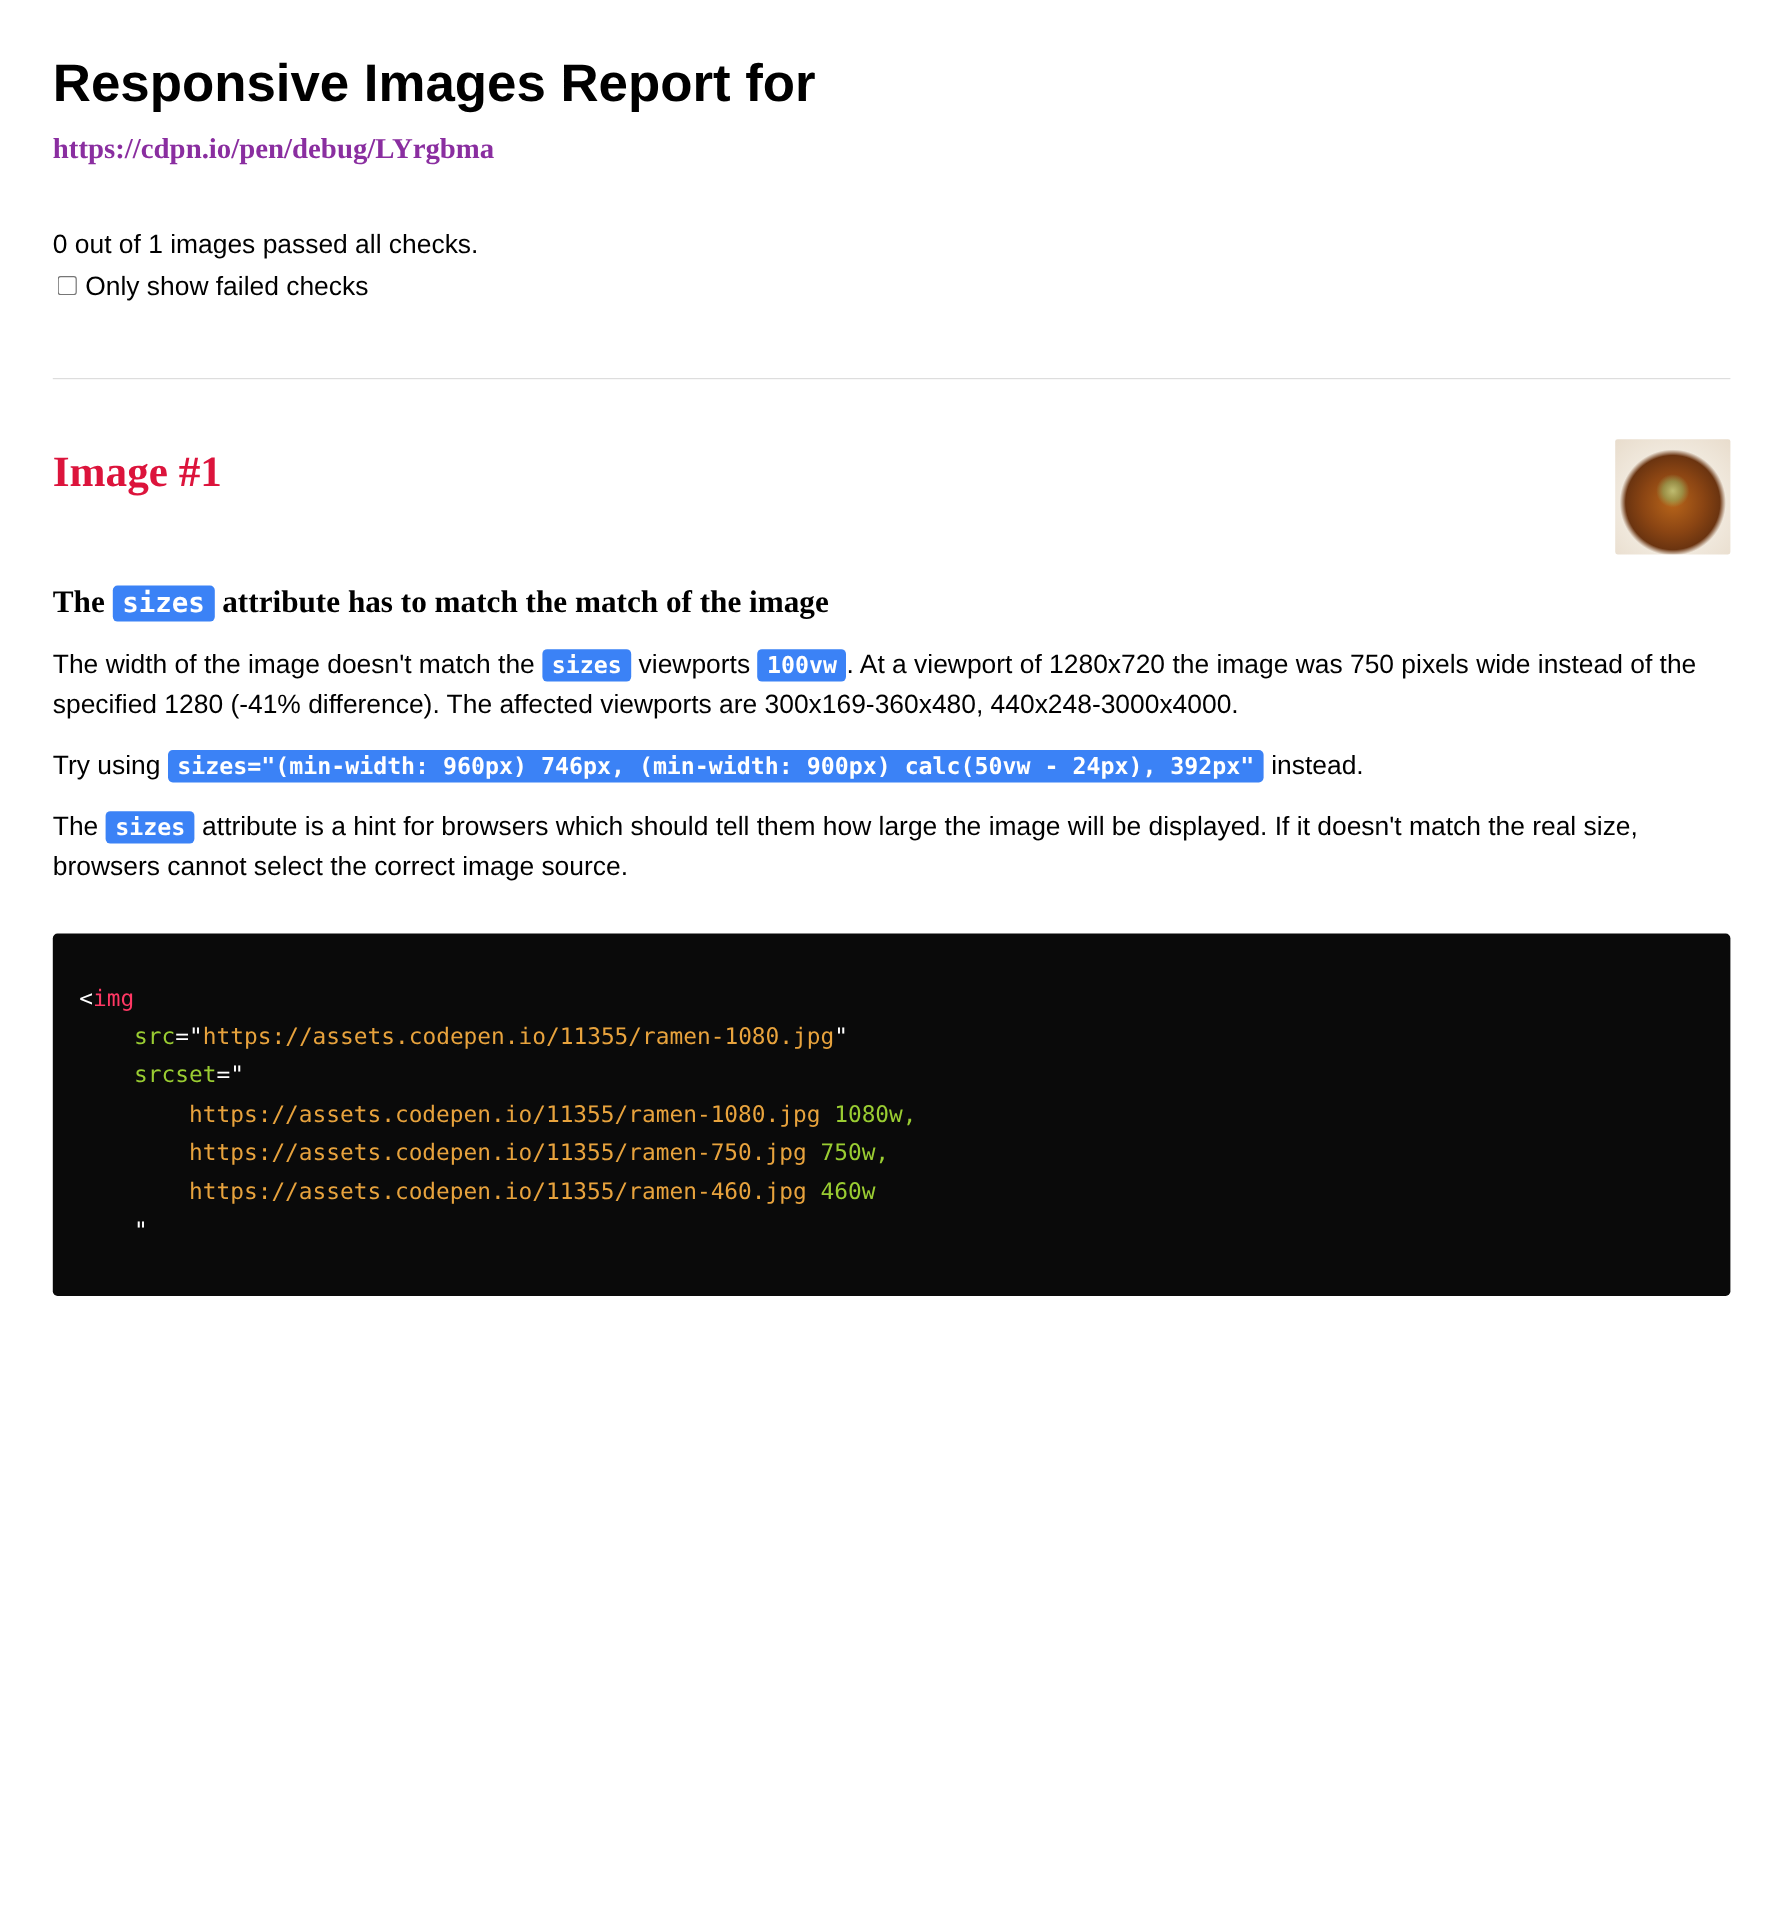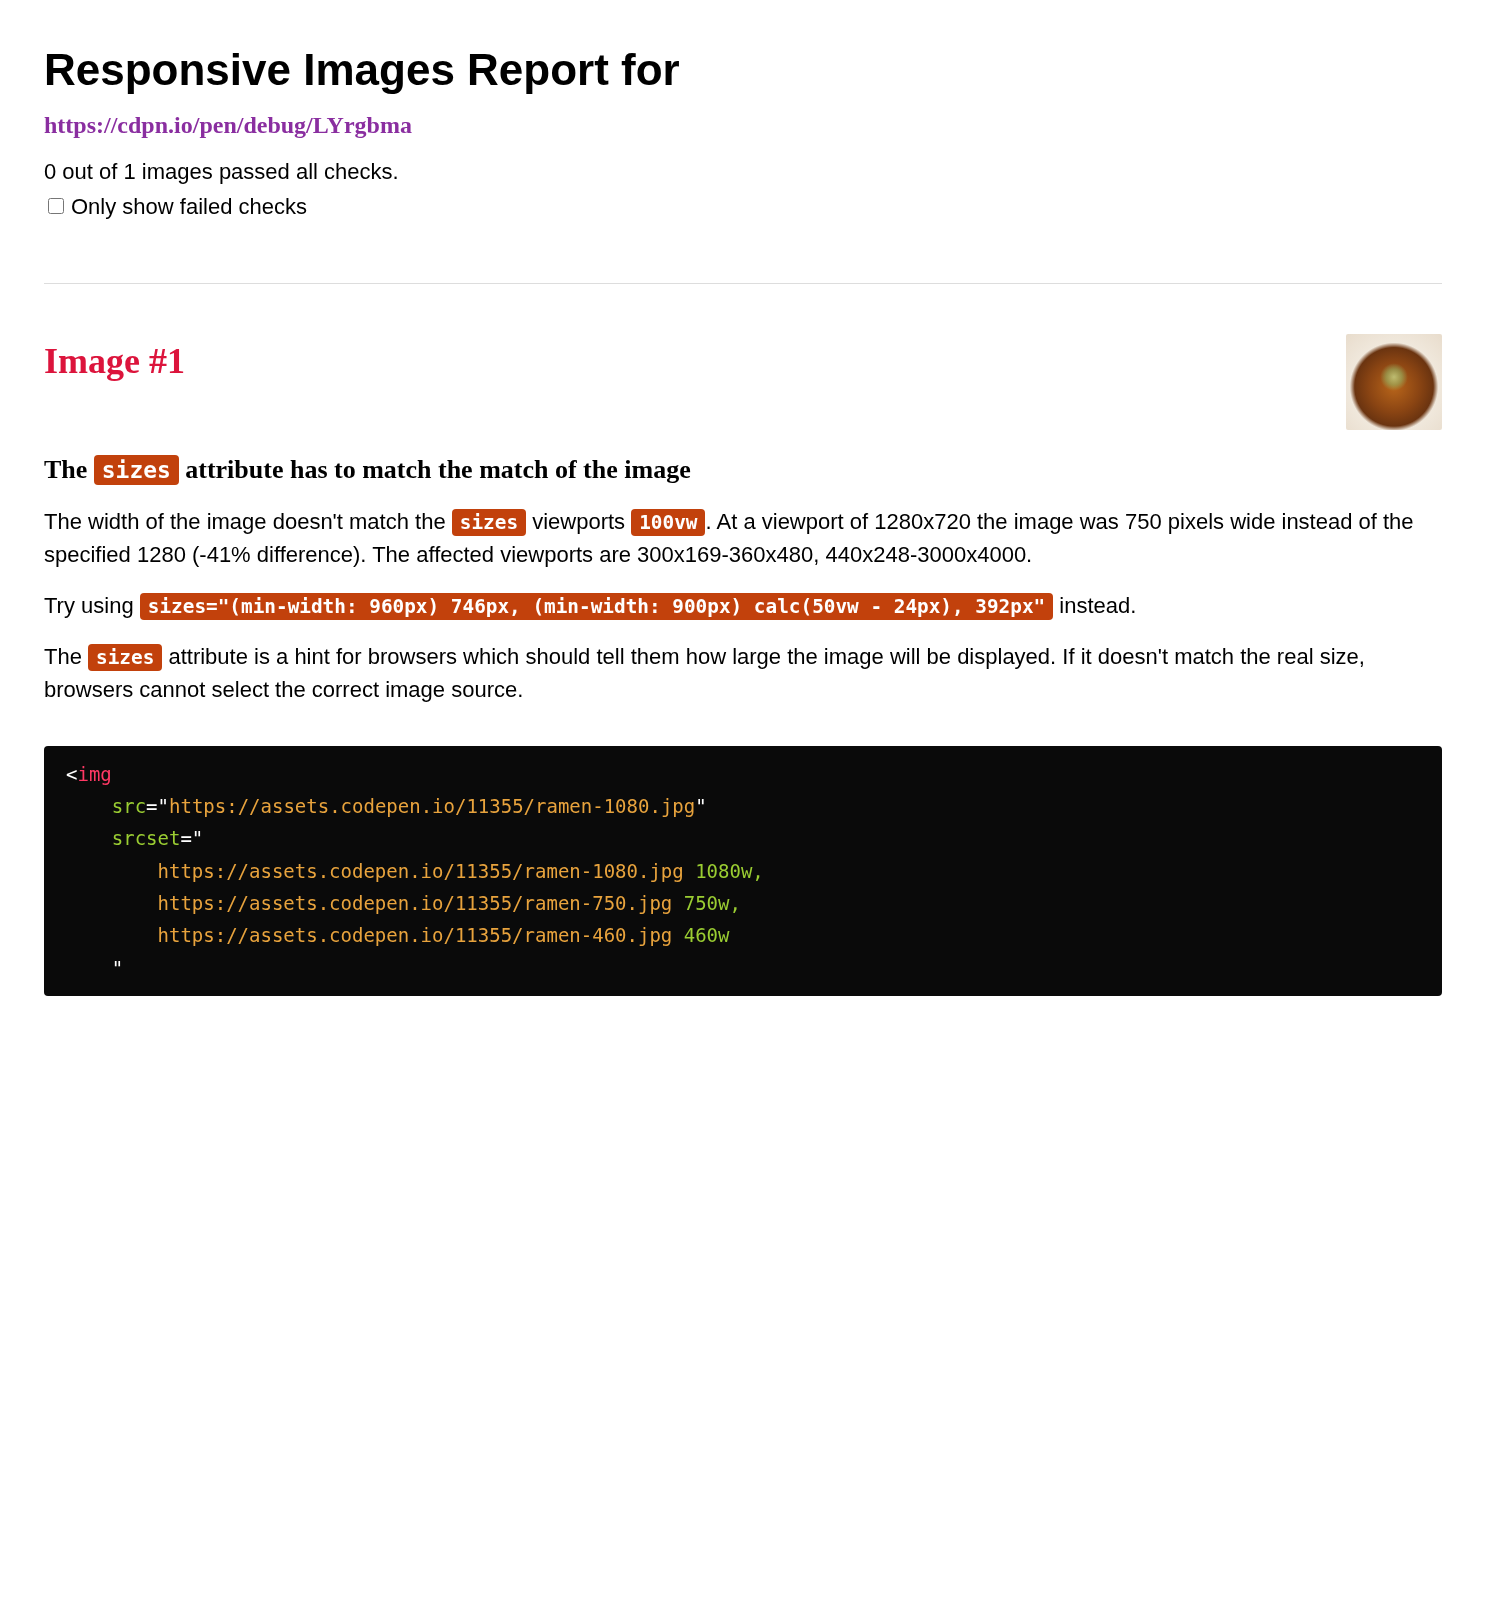--- a/index.html
+++ b/index.html
@@ -15,21 +15,21 @@
     font-family: Liberation Sans, sans-serif;
     font-weight: bold;
     font-size: 44px;
     margin: 0 0 10px 0;
     line-height: 1.2;
   }
   .url-line {
     font-family: Georgia, "Times New Roman", serif;
     font-weight: bold;
     font-size: 24px;
-    margin-bottom: 12px;
+    margin-bottom: 44px;
   }
   .url-line a {
     color: #8a2ea0;
     text-decoration: none;
   }
   .summary {
     margin-bottom: 2px;
   }
   .filter-row {
     display: flex;
@@ -80,35 +80,35 @@
   h3 {
     font-family: Georgia, "Times New Roman", serif;
     font-weight: bold;
     font-size: 26px;
     margin: 0 0 16px 0;
   }
   p {
     margin: 0 0 18px 0;
   }
   code.inline {
-    background: #c2410c;
+    background: #3b82f6;
     color: #fff;
     font-family: Menlo, Consolas, monospace;
     font-size: 0.88em;
     font-weight: bold;
     padding: 2px 8px;
     border-radius: 4px;
   }
   .codeblock {
     background: #0a0a0a;
     color: #fff;
     font-family: Menlo, Consolas, monospace;
     font-size: 19px;
     line-height: 1.7;
-    padding: 12px 22px;
+    padding: 38px 22px;
     border-radius: 4px;
     white-space: pre;
     overflow-x: auto;
     margin-top: 40px;
   }
   .tok-punct { color: #fff; }
   .tok-tag   { color: #ff3864; }
   .tok-attr  { color: #9acd32; }
   .tok-eq    { color: #fff; }
   .tok-str   { color: #e8a33d; }

